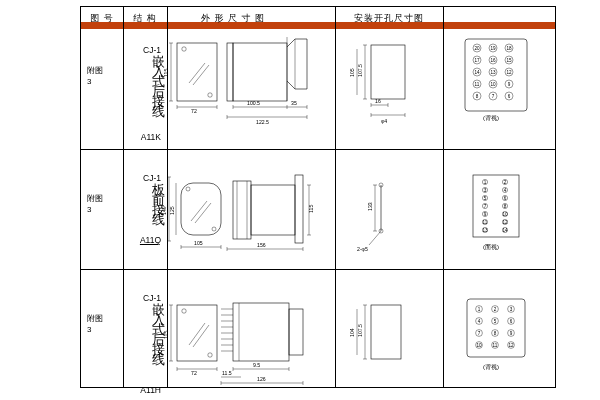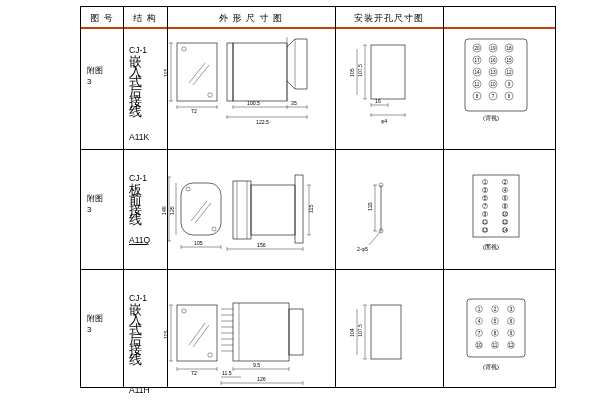--- a/index.html
+++ b/index.html
@@ -1,44 +1,44 @@
 <!DOCTYPE html>
 <html><head>
 <meta charset="utf-8">
 <style>
   html,body{margin:0;padding:0;background:#ffffff;}
   body{width:600px;height:400px;font-family:"Liberation Sans","DejaVu Sans",sans-serif;color:#000;}
   .sheet{position:relative;width:600px;height:400px;}
   .tbl{position:absolute;left:80px;top:6px;width:476px;height:382px;border:1px solid #000;box-sizing:border-box;}
-  .hdr{position:absolute;left:0;top:0;width:100%;height:22px;border-bottom:2px solid #c2410c;box-sizing:border-box;}
+  .hdr{position:absolute;left:0;top:0;width:100%;height:22px;border-bottom:7px solid #c2410c;box-sizing:border-box;}
   .vline{position:absolute;top:0;width:0;border-left:1px solid #000;height:100%;}
   .hline{position:absolute;left:0;width:100%;height:0;border-top:1px solid #000;}
   .hcell{position:absolute;top:0;height:22px;line-height:22px;text-align:center;font-size:9px;letter-spacing:1px;}
   .rowlabel{position:absolute;width:30px;font-size:8px;line-height:11px;}
-  .struct{position:absolute;width:32px;text-align:left;font-size:8px;line-height:10px;}
+  .struct{position:absolute;width:32px;text-align:right;font-size:8px;line-height:10px;}
   .struct .code{font-size:8.5px;}
   .struct .vtext{font-size:13px;line-height:10px;}
   svg{position:absolute;left:0;top:0;overflow:visible;}
   .lbl{font-size:5.2px;font-family:"Liberation Sans",sans-serif;fill:#000;}
   .cn{font-size:6px;font-family:"Liberation Sans",sans-serif;fill:#000;}
   .pin{font-size:4.6px;font-family:"Liberation Sans",sans-serif;fill:#000;text-anchor:middle;}
   .ln{stroke:#000;stroke-width:.6;fill:none;}
   .lnthin{stroke:#000;stroke-width:.4;fill:none;}
   .hatch{stroke:#000;stroke-width:.4;}
 </style>
 </head>
 <body>
 
 <div class="sheet">
   <div class="tbl">
 
     <div class="hdr">
       <div class="hcell" style="left:0;width:42px;">图 号</div>
       <div class="hcell" style="left:42px;width:44px;">结 构</div>
-      <div class="hcell" style="left:86px;width:168px;">外 形 尺 寸 图</div>
+      <div class="hcell" style="left:68px;width:168px;">外 形 尺 寸 图</div>
       <div class="hcell" style="left:254px;width:108px;">安装开孔尺寸图</div>
     </div>
 
     <div class="vline" style="left:42px;"></div>
     <div class="vline" style="left:86px;"></div>
     <div class="vline" style="left:254px;"></div>
     <div class="vline" style="left:362px;"></div>
 
     <div class="hline" style="top:142px;"></div>
     <div class="hline" style="top:262px;"></div>

